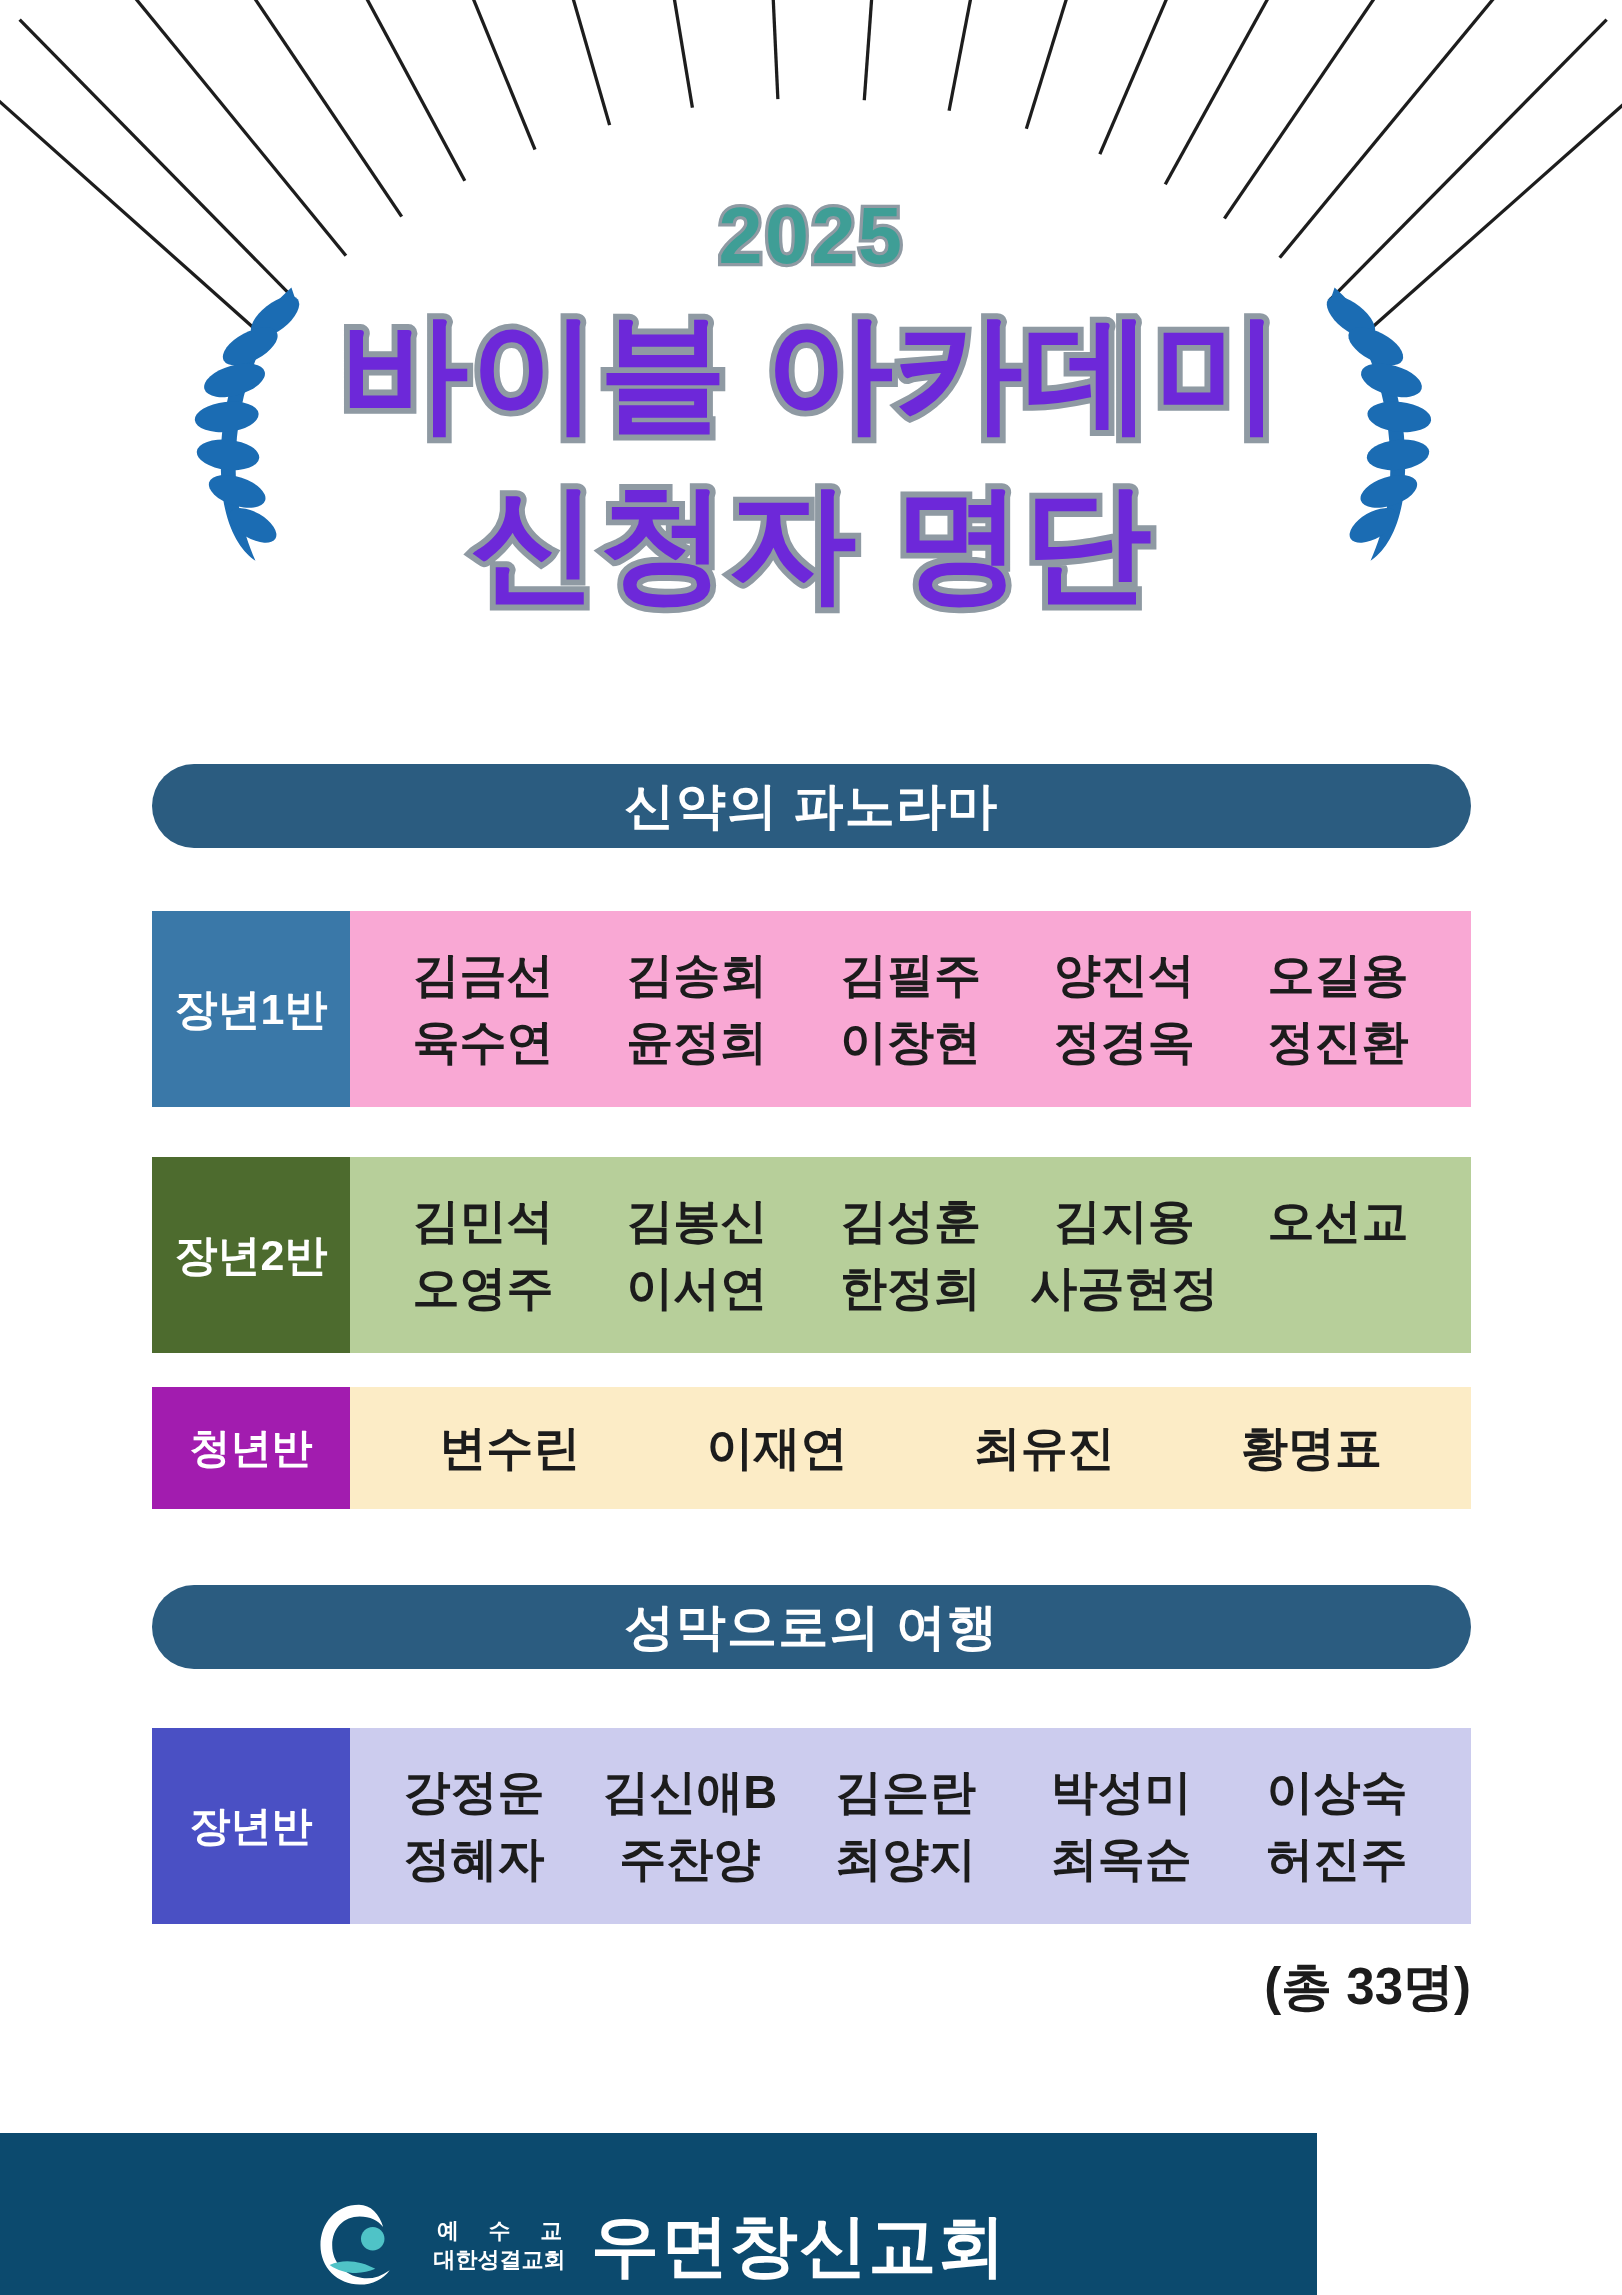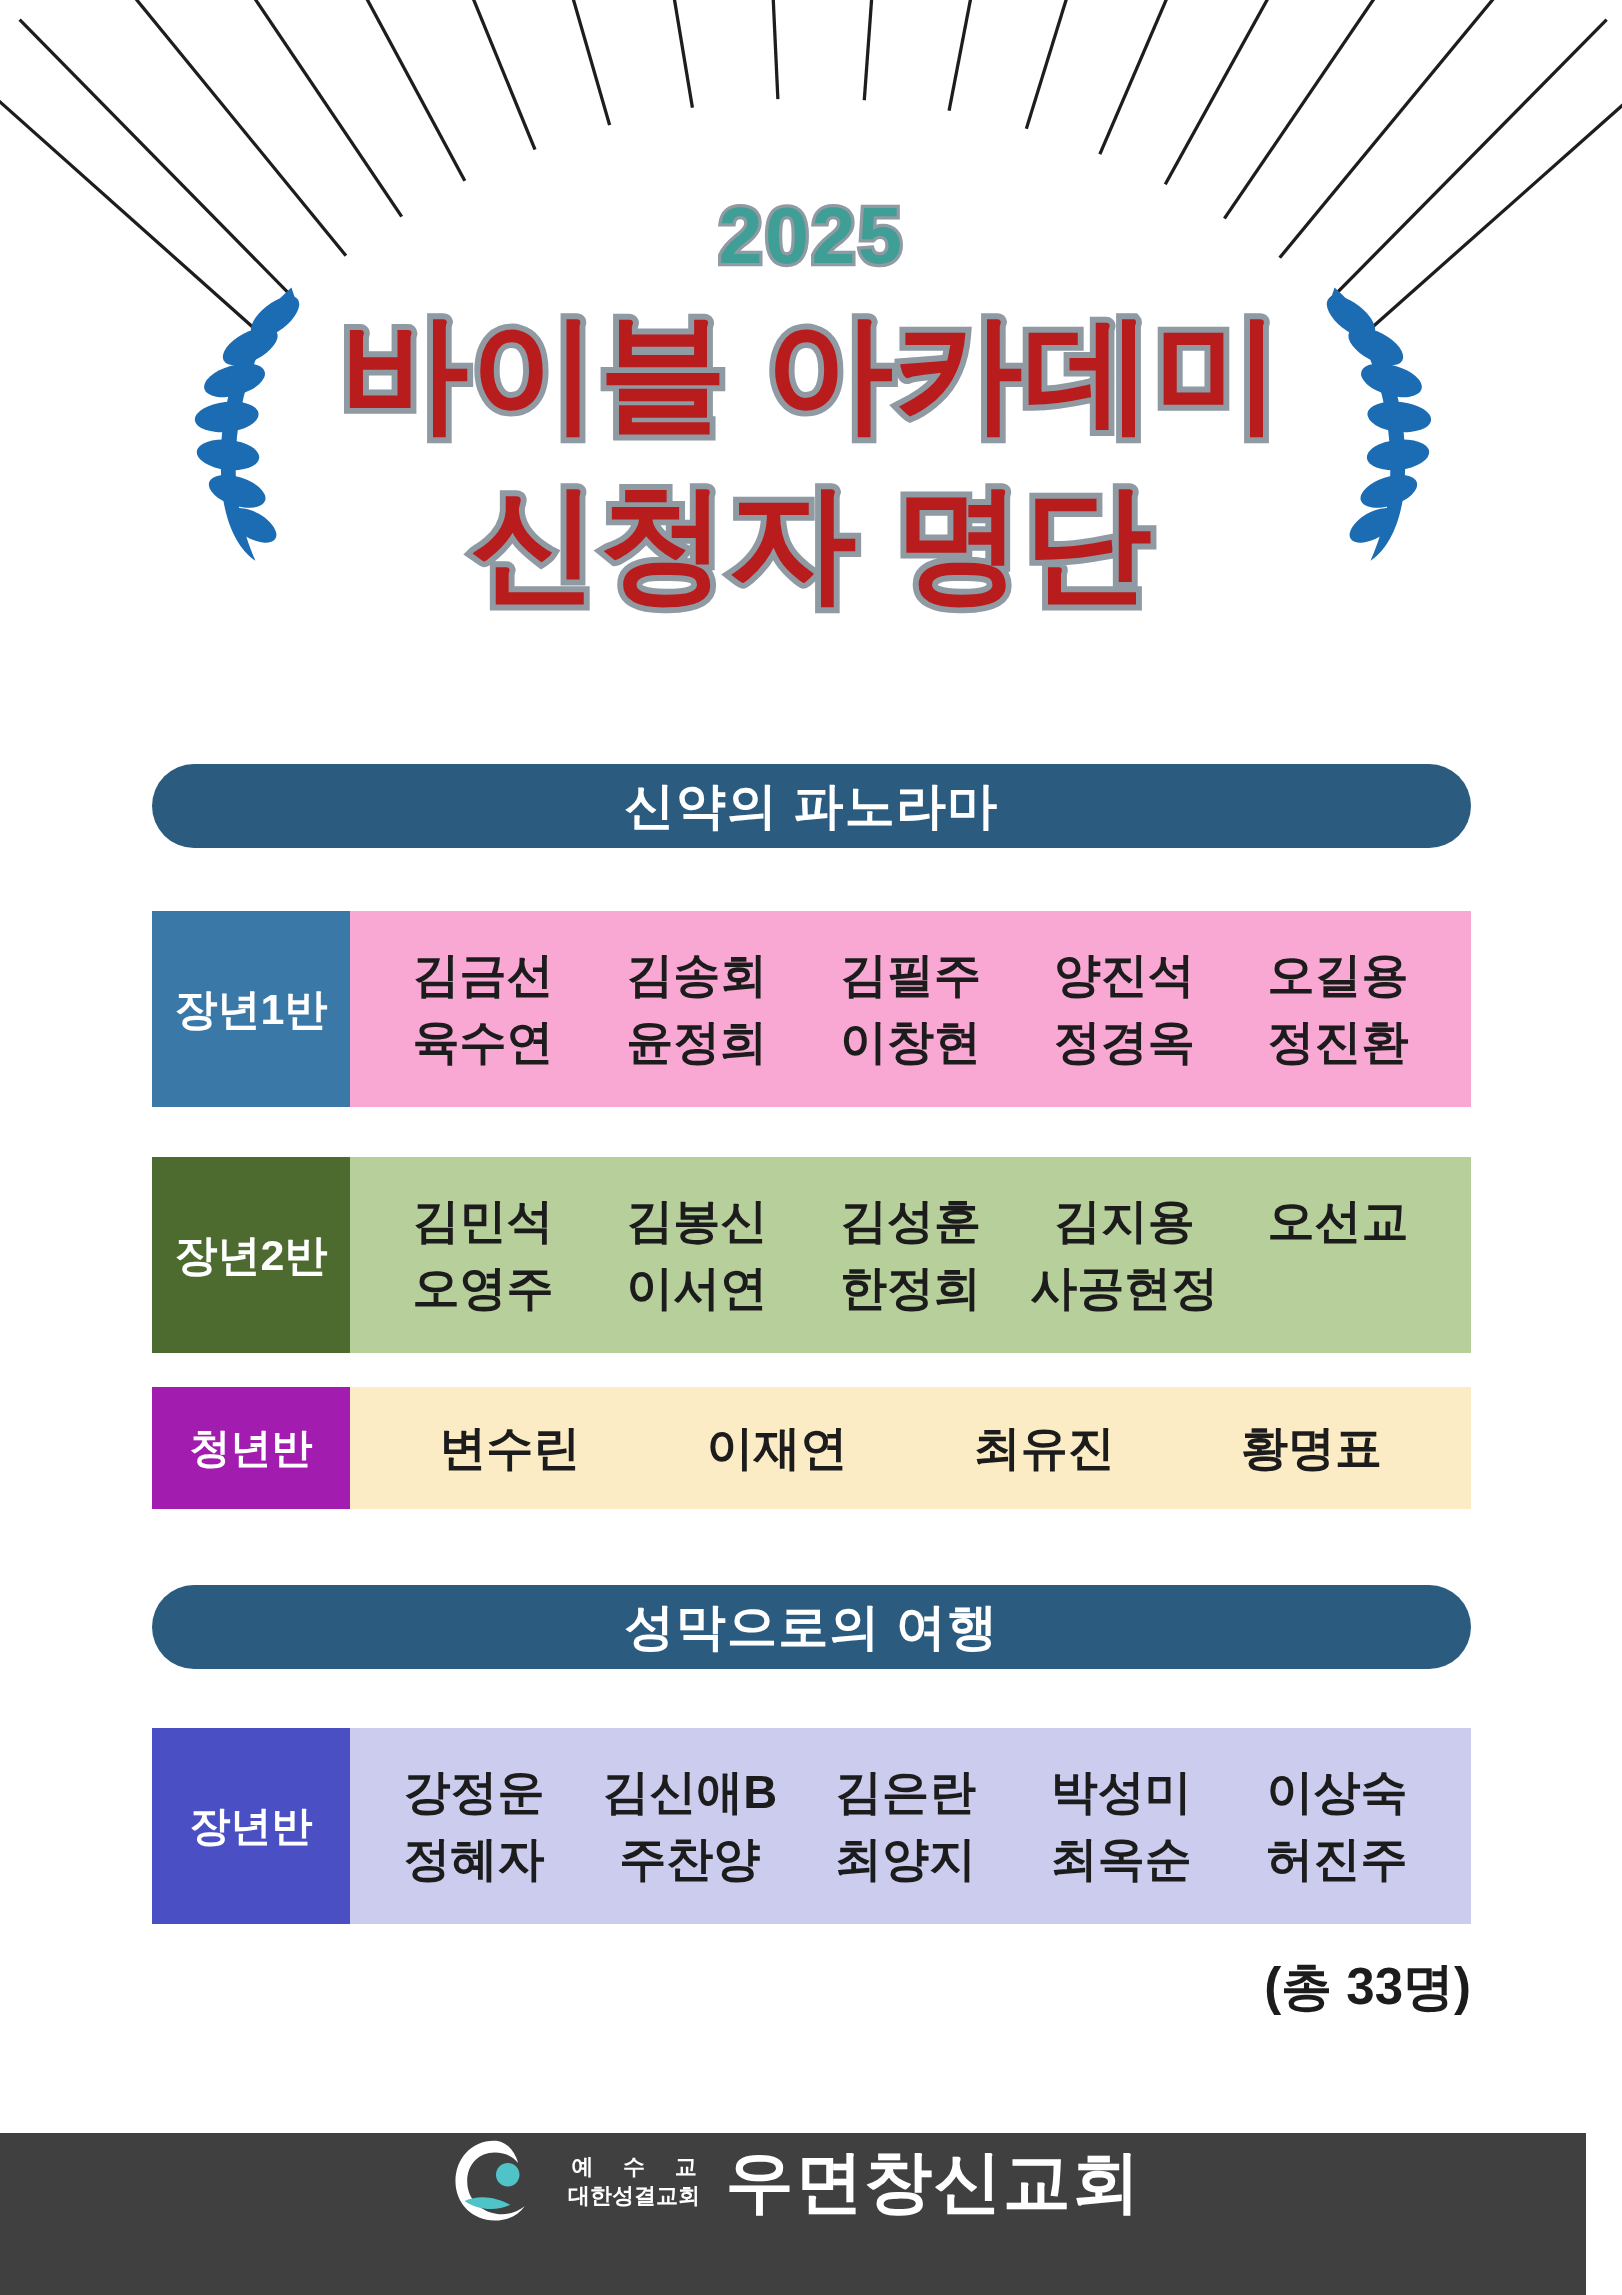--- a/index.html
+++ b/index.html
@@ -43,21 +43,21 @@
     -webkit-text-stroke: 6.5px #8f9aa3;
     paint-order: stroke fill;
     letter-spacing: 2.6px;
   }
   .title-line1, .title-line2 {
     position: absolute;
     left: 0;
     width: 1623px;
     text-align: center;
     font-weight: bold;
-    color: #b91c1c;
+    color: #6d28d9;
     -webkit-text-stroke: 11.8px #8f9aa3;
     paint-order: stroke fill;
     letter-spacing: 1.3px;
   }
   .title-line1 {
     top: 288px;
     font-size: 128px;
   }
   .title-line2 {
     top: 458px;
@@ -143,25 +143,25 @@
     font-size: 51px;
     font-weight: bold;
     color: #1c1c1c;
   }
 
   
   .footer {
     position: absolute;
     left: 0;
     bottom: 0;
-    width: 1586px;
+    width: 1317px;
     height: 162px;
-    background: #404040;
-    display: flex;
-    align-items: flex-start;
+    background: #0c4a6e;
+    display: flex;
+    align-items: flex-end;
     justify-content: center;
   }
   .footer-inner {
     display: flex;
     align-items: center;
     gap: 17px;
   }
   .footer-mark {
     width: 98px;
     height: 98px;

